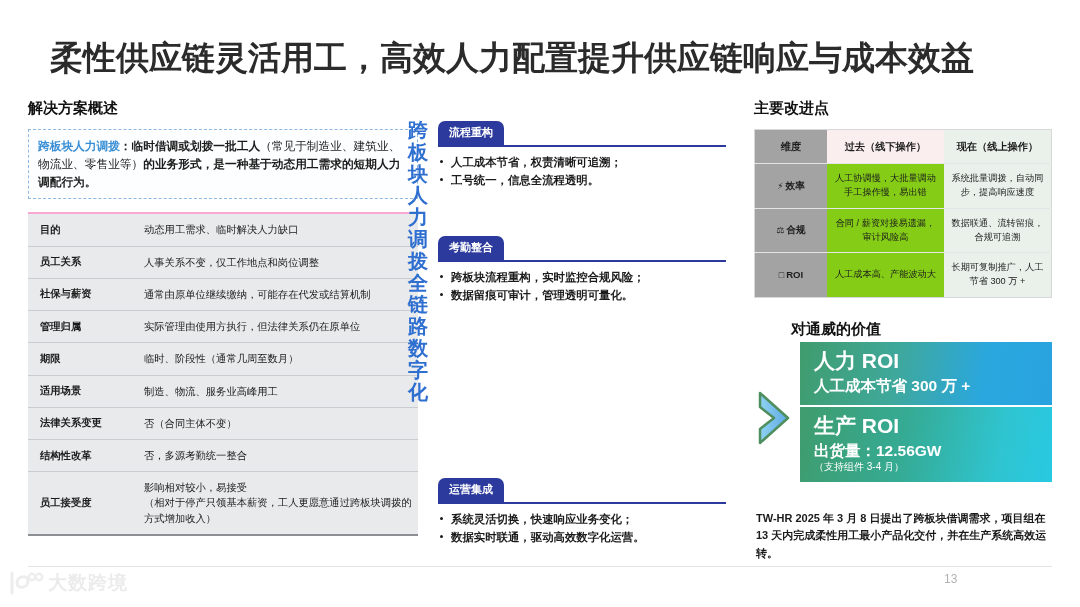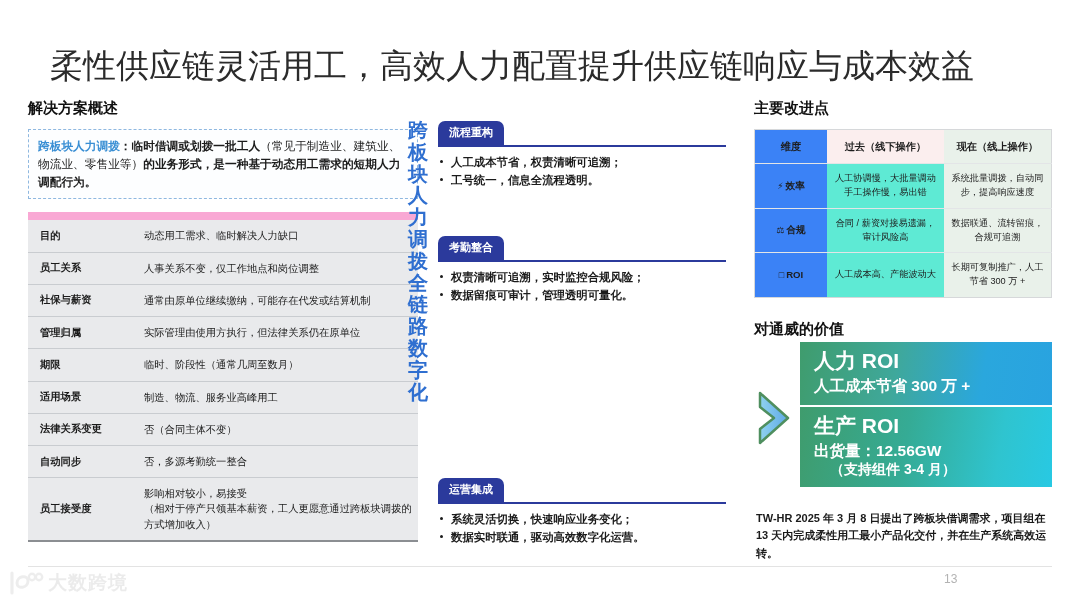--- a/index.html
+++ b/index.html
@@ -5,41 +5,41 @@
   html,body{margin:0;padding:0;}
   body{
     width:1080px;height:607px;overflow:hidden;background:#ffffff;
     font-family:"Liberation Sans","DejaVu Sans",sans-serif;
     -webkit-font-smoothing:antialiased;
   }
   .slide{position:relative;width:1080px;height:607px;}
 
   
   .title{
-    position:absolute;left:50px;top:44px;width:990px;
-    font-size:33px;font-weight:normal;color:#2b2b2b;letter-spacing:0px;
+    position:absolute;left:50px;top:36px;width:990px;
+    font-size:33px;font-weight:bold;color:#2b2b2b;letter-spacing:0px;
     white-space:nowrap;
   }
 
   
   .sec-h{font-size:15px;font-weight:bold;color:#111;}
 
   
   .col-left{position:absolute;left:28px;top:99px;width:390px;}
   .intro-box{
     margin-top:11px;border:1px dashed #8fb8e0;background:#fdfeff;
     padding:7px 9px 8px 9px;box-sizing:border-box;
   }
   .intro-text{font-size:11.7px;line-height:1.52;color:#1c1c1c;font-weight:bold;}
   .intro-term{color:#3a8fd4;}
   .intro-norm{font-weight:normal;}
 
   .ltable{margin-top:13px;width:390px;border-collapse:collapse;}
   .ltable tr{border-bottom:1px solid #c9ccd0;}
-  .ltable tr:first-child{border-top:8px solid #f9a8d4;}
+  .ltable tr:first-child{border-top:2px solid #f9a8d4;}
   .ltable tr:last-child{border-bottom:2px solid #8b8e92;}
   .ltable td{
     background:#e9eaec;padding:8px 6px;vertical-align:middle;
     font-size:10.3px;color:#1b1b1b;
   }
   .ltable td.k{width:92px;padding-left:12px;font-weight:bold;}
   .ltable td.v{line-height:1.48;}
 
   
   .vband{
@@ -72,44 +72,44 @@
   #card3{left:438px;top:478px;}
 
   
   .col-right{position:absolute;left:754px;top:99px;width:301px;}
   .rtable{margin-top:11px;width:298px;border-collapse:collapse;
     border:1px solid #d6d8da;background:#fff;}
   .rtable td{
     font-size:9.2px;color:#1d1d1d;padding:8px 5px;text-align:center;
     line-height:1.5;vertical-align:middle;
   }
-  .rtable td.dim{width:62px;font-weight:bold;background:#3b82f6;font-size:9.6px;}
-  .rtable td.past{background:#5eead4;}
+  .rtable td.dim{width:62px;font-weight:bold;background:#a3a3a3;font-size:9.6px;}
+  .rtable td.past{background:#84cc16;}
   .rtable td.now{background:#e9f1ea;}
   .rtable tr.head td{font-weight:bold;font-size:10.2px;padding:9px 5px;}
   .rtable tr.head td.past{background:#fbeeee;}
   .rtable tr.head td.now{background:#e9f1ea;}
   .rtable tr.body td{border-top:1px solid #e3e5e7;}
   .ricon{font-size:9px;margin-right:2px;}
 
-  .val-h{position:absolute;left:754px;top:320px;text-align:center;}
+  .val-h{position:absolute;left:791px;top:320px;text-align:center;}
   .roi-wrap{position:absolute;left:754px;top:342px;width:298px;height:160px;}
   .arrow{position:absolute;left:0px;top:48px;width:40px;height:56px;}
   .roi-stack{position:absolute;left:46px;top:0;width:252px;}
   .roi-box{
     padding:7px 0 9px 14px;box-sizing:border-box;color:#fff;
     background:linear-gradient(100deg,#3f9c6d 0%,#3fa89b 38%,#2aa7dd 72%,#29a3e0 100%);
   }
   .roi-box.b{
     margin-top:2px;
     background:linear-gradient(100deg,#3f9c6d 0%,#35ab95 42%,#2fc4cf 78%,#28c9e3 100%);
   }
   .roi-t{font-size:21px;font-weight:bold;line-height:1.15;}
   .roi-s{font-size:15.5px;font-weight:bold;line-height:1.25;margin-top:3px;}
-  .roi-n{font-size:14px;font-weight:bold;line-height:1.2;margin-top:1px;margin-left:16px;}
+  .roi-n{font-size:10px;font-weight:normal;line-height:1.2;margin-top:1px;}
 
   .foot-note{
     position:absolute;left:756px;top:510px;width:300px;
     font-size:11px;line-height:1.58;color:#1b1b1b;font-weight:bold;
   }
 
   
   .footline{position:absolute;left:28px;top:566px;width:1024px;height:1px;background:#e3e3e3;}
   .watermark{position:absolute;left:8px;top:570px;display:flex;align-items:center;gap:4px;opacity:.5;}
   .wm-text{font-size:19px;font-weight:bold;color:#d9d9d9;letter-spacing:1px;}
@@ -153,21 +153,21 @@
           </tr>
           <tr>
             <td class="k">适用场景</td>
             <td class="v">制造、物流、服务业高峰用工</td>
           </tr>
           <tr>
             <td class="k">法律关系变更</td>
             <td class="v">否（合同主体不变）</td>
           </tr>
           <tr>
-            <td class="k">自动同步</td>
+            <td class="k">结构性改革</td>
             <td class="v">否，多源考勤统一整合</td>
           </tr>
           <tr>
             <td class="k">员工接受度</td>
             <td class="v">影响相对较小，易接受<br>（相对于停产只领基本薪资，工人更愿意通过跨板块调拨的方式增加收入）</td>
           </tr>
         </tbody>
       </table>
   </div>
 
@@ -193,21 +193,21 @@
     <ul>
       <li>人工成本节省，权责清晰可追溯；</li>
       <li>工号统一，信息全流程透明。</li>
     </ul>
   </div>
 
   <div class="card" id="card1">
     <div class="tab">考勤整合</div>
     <div class="rule"></div>
     <ul>
-      <li>权责清晰可追溯，实时监控合规风险；</li>
+      <li>跨板块流程重构，实时监控合规风险；</li>
       <li>数据留痕可审计，管理透明可量化。</li>
     </ul>
   </div>
 
 
   <div class="card" id="card3">
     <div class="tab">运营集成</div>
     <div class="rule"></div>
     <ul>
       <li>系统灵活切换，快速响应业务变化；</li>

